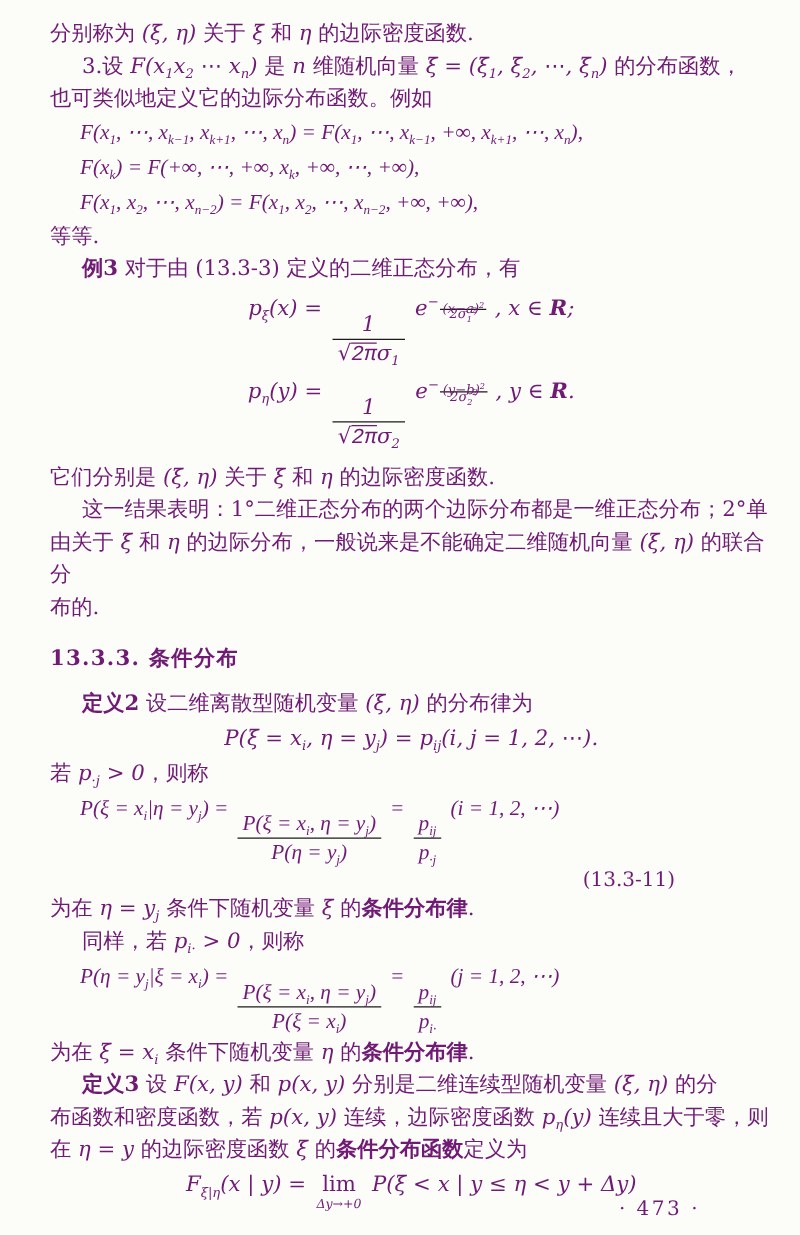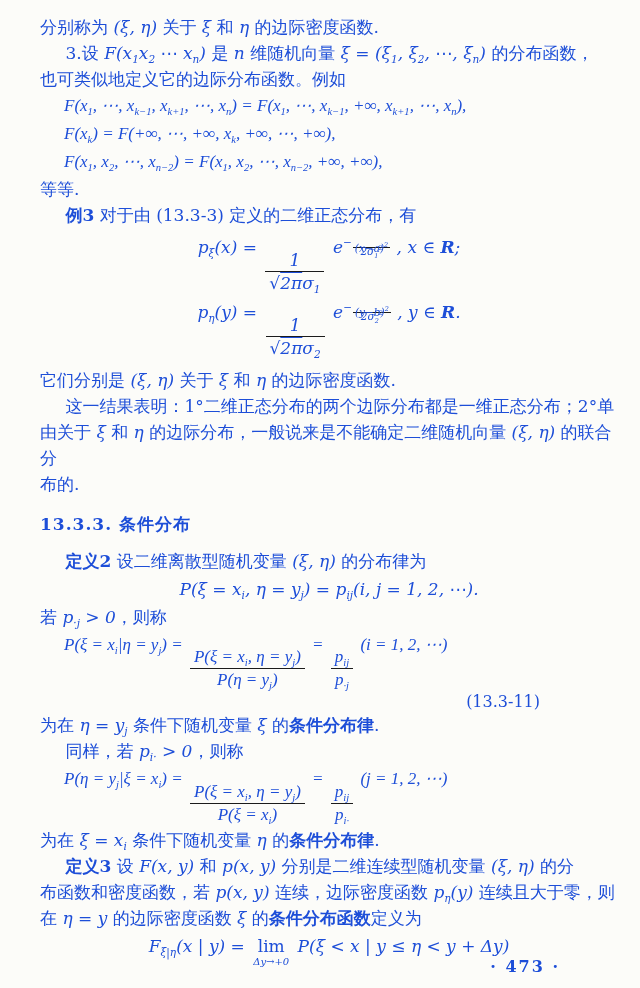--- a/index.html
+++ b/index.html
@@ -1,46 +1,46 @@
 <!DOCTYPE html>
 <html><head>
 <meta charset="utf-8">
 <style>
   html,body{margin:0;padding:0;background:#d8d8d4;}
   .page{
     width:640px;height:988px;box-sizing:border-box;position:relative;
-    margin:0 auto;background:#fcfcf9;color:#1d4ed8;overflow:hidden;
+    margin:0 auto;background:#fcfcf9;color:#701a75;overflow:hidden;
     font-family:"DejaVu Serif","DejaVu Sans",serif;
     font-size:17px;padding:14px 22px 0 40px;
   }
   .line{line-height:26px;}
   .indent{text-indent:1.5em;}
   .f-left{margin-left:24px;line-height:28px;font-family:Liberation Serif, serif;}
   .f-big{line-height:normal;margin-top:4px;margin-bottom:2px;}
   .f-display{text-align:center;line-height:normal;margin:5px 0;}
   .f-gauss{margin:9px 0;}
   .f-tag{text-align:right;padding-right:78px;line-height:20px;font-size:16px;}
   .heading{font-size:17px;font-weight:bold;margin:16px 0 12px;letter-spacing:1px;}
   .c{font-style:normal;}
   .m{font-style:italic;}
   .b{font-weight:bold;font-style:normal;}
   .bi{font-weight:bold;font-style:italic;}
-  .ol{font-style:italic;text-decoration:overline;}
+  .ol{font-style:italic;text-decoration:overline;font-family:Liberation Mono, monospace;}
   sub,sup{font-size:0.62em;line-height:0;font-style:italic;}
   .frac{display:inline-flex;flex-direction:column;text-align:center;
         vertical-align:-0.75em;margin:0 3px;}
   .frac .fn{padding:0 4px 1px;border-bottom:1.4px solid #1b1b1b;}
   .frac .fd{padding:1px 4px 0;}
   sup .frac{vertical-align:-0.45em;margin:0 1px;}
   sup .frac .fn{border-bottom-width:1px;padding:0 2px 0;}
   sup .frac .fd{padding:0 2px 0;}
   .under{display:inline-flex;flex-direction:column;align-items:center;margin:0 3px;}
   .under .um{font-style:normal;line-height:1.05;}
   .under .uu{font-size:10px;font-style:italic;line-height:1;margin-top:1px;}
-  .pagenum{position:absolute;bottom:12px;right:80px;font-weight:bold;
+  .pagenum{position:absolute;bottom:12px;right:80px;font-weight:normal;
            font-size:16px;letter-spacing:2px;}
 </style>
 </head>
 <body>
 
 <div class="page">
   <div class="line"><span class="c">分别称为 </span><span class="m">(ξ, η)</span><span class="c"> 关于 </span><span class="m">ξ</span><span class="c"> 和 </span><span class="m">η</span><span class="c"> 的边际密度函数.</span></div>
   <div class="line indent"><span class="c">3.设 </span><span class="m">F(x</span><sub><span class="m">1</span></sub><span class="m">x</span><sub><span class="m">2</span></sub><span class="m"> ⋯ x</span><sub><span class="m">n</span></sub><span class="m">)</span><span class="c"> 是 </span><span class="m">n</span><span class="c"> 维随机向量 </span><span class="m">ξ = (ξ</span><sub><span class="m">1</span></sub><span class="m">, ξ</span><sub><span class="m">2</span></sub><span class="m">, ⋯, ξ</span><sub><span class="m">n</span></sub><span class="m">)</span><span class="c"> 的分布函数，</span></div>
   <div class="line"><span class="c">也可类似地定义它的边际分布函数。例如</span></div>
   <div class="line f-left"><span class="m">F(x</span><sub><span class="m">1</span></sub><span class="m">, ⋯, x</span><sub><span class="m">k−1</span></sub><span class="m">, x</span><sub><span class="m">k+1</span></sub><span class="m">, ⋯, x</span><sub><span class="m">n</span></sub><span class="m">) = F(x</span><sub><span class="m">1</span></sub><span class="m">, ⋯, x</span><sub><span class="m">k−1</span></sub><span class="m">, +∞, x</span><sub><span class="m">k+1</span></sub><span class="m">, ⋯, x</span><sub><span class="m">n</span></sub><span class="m">),</span></div>

